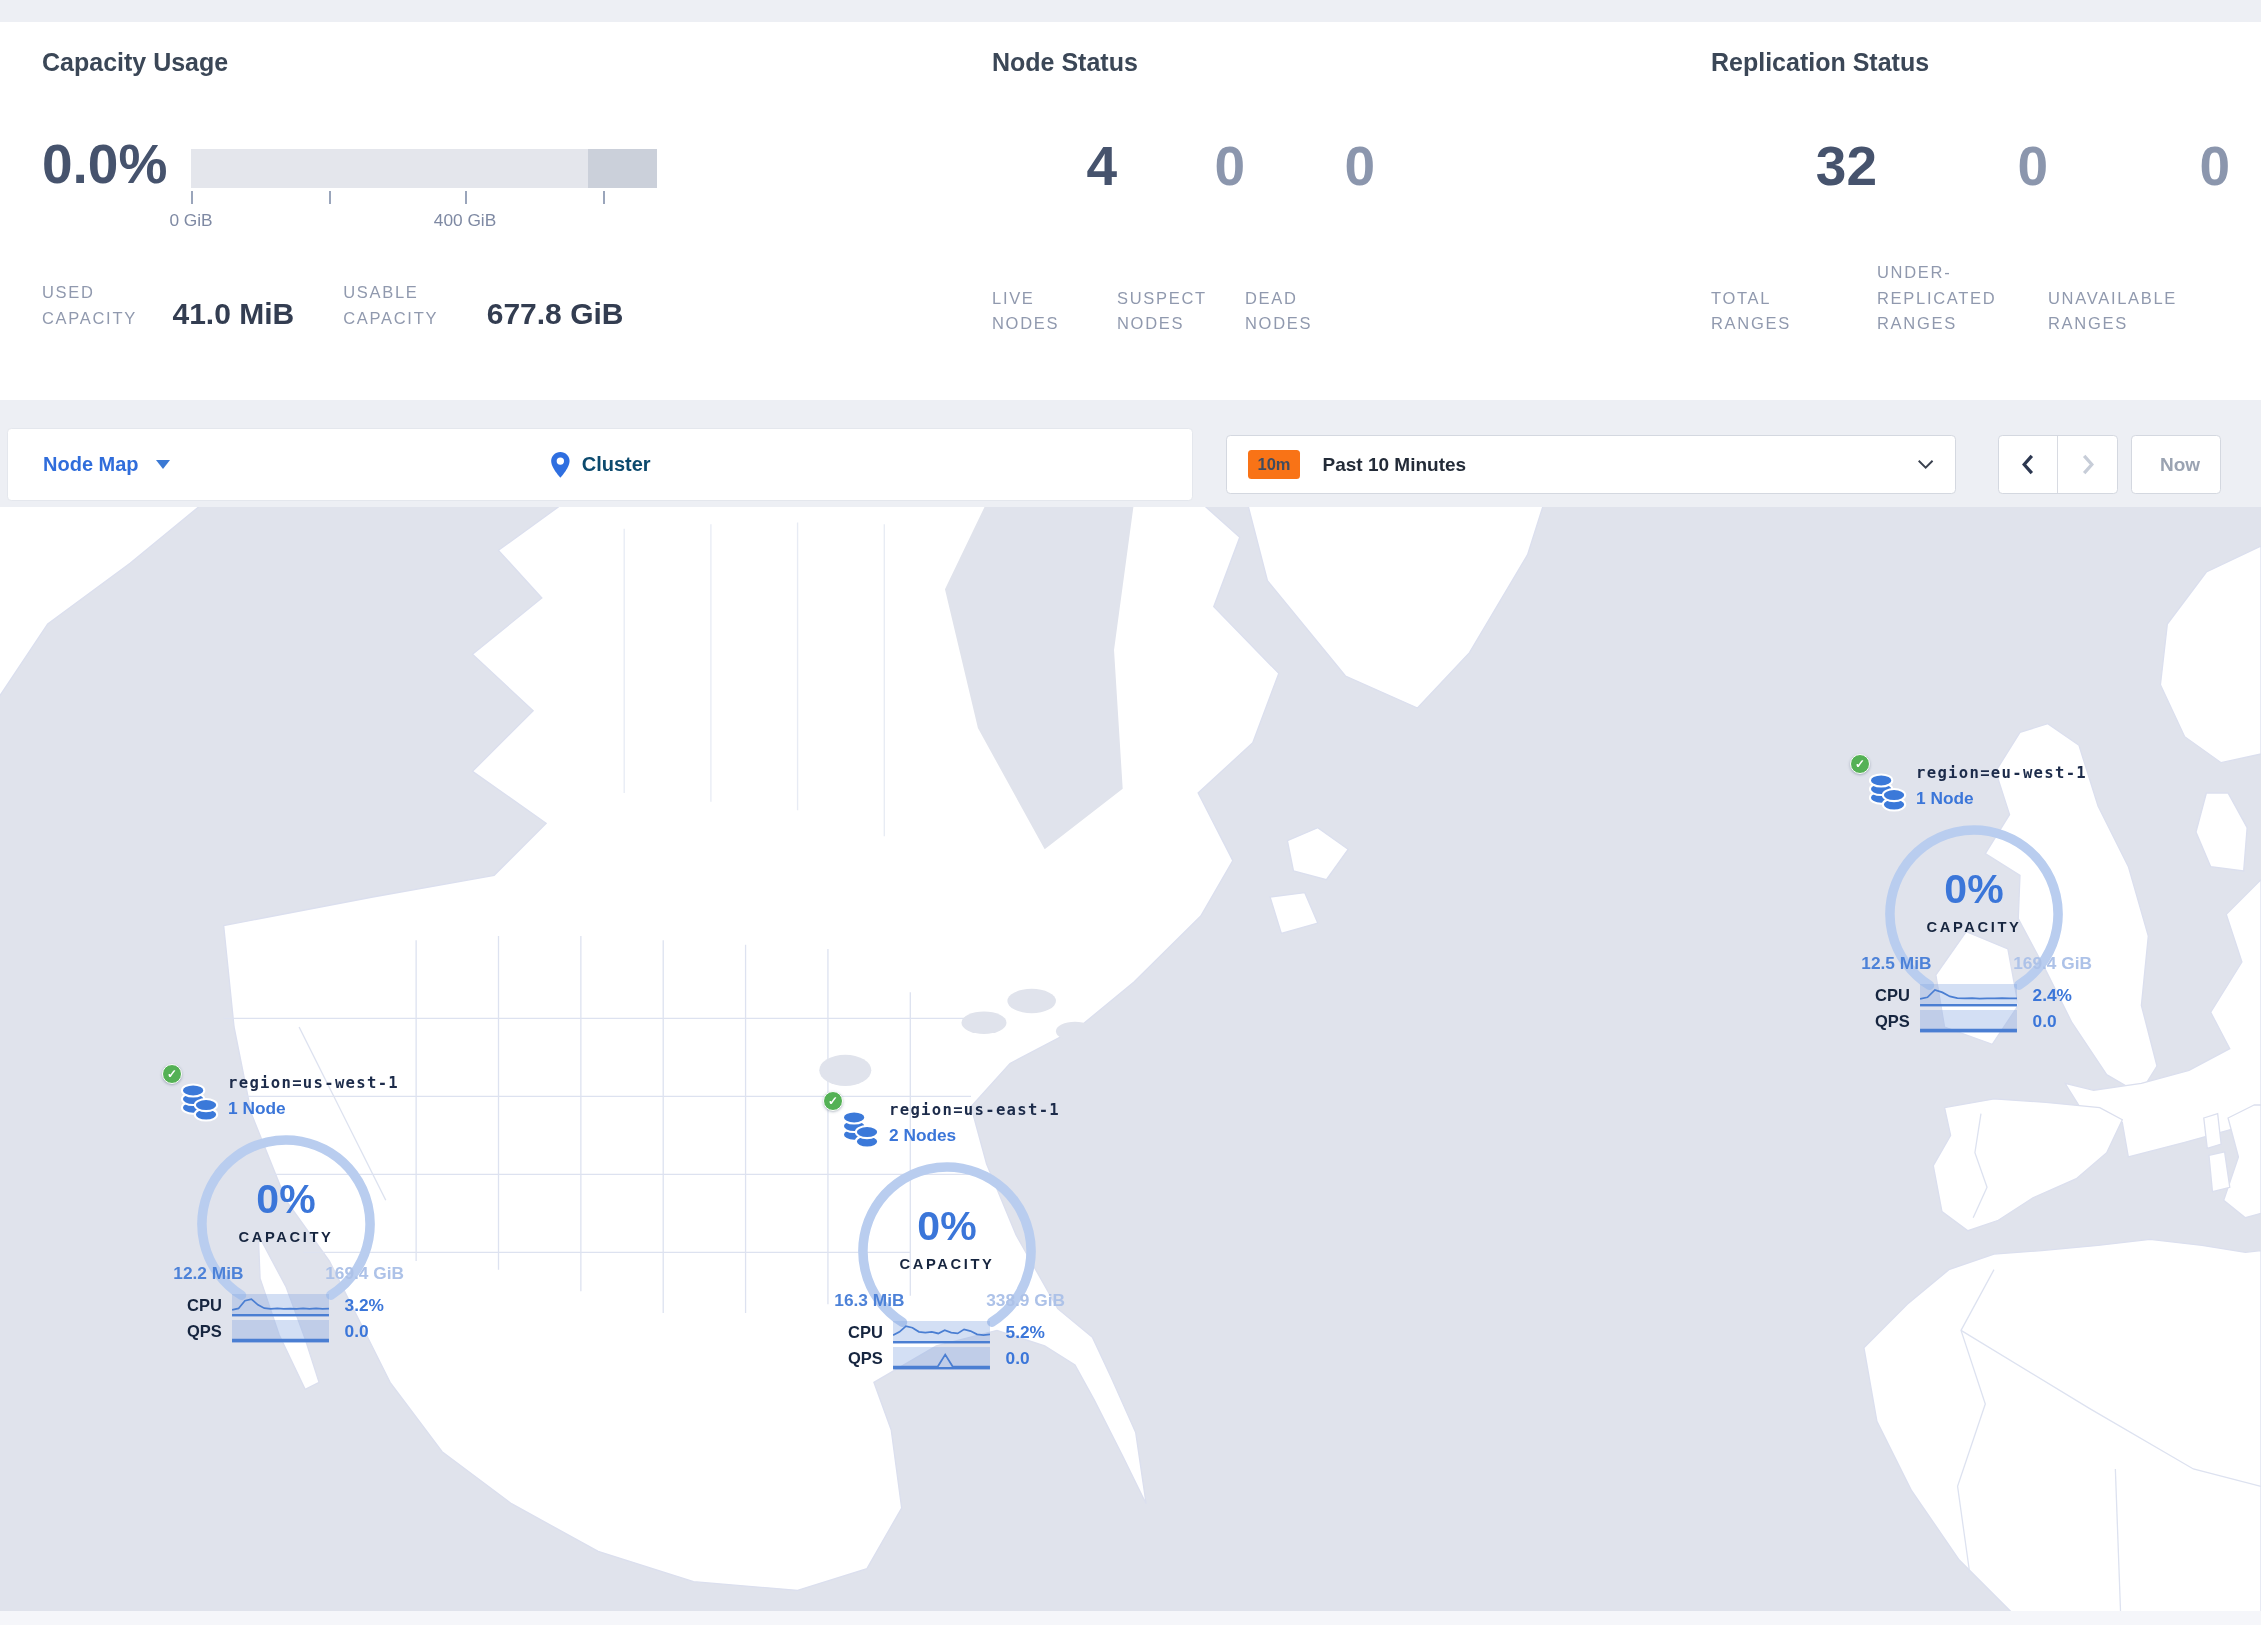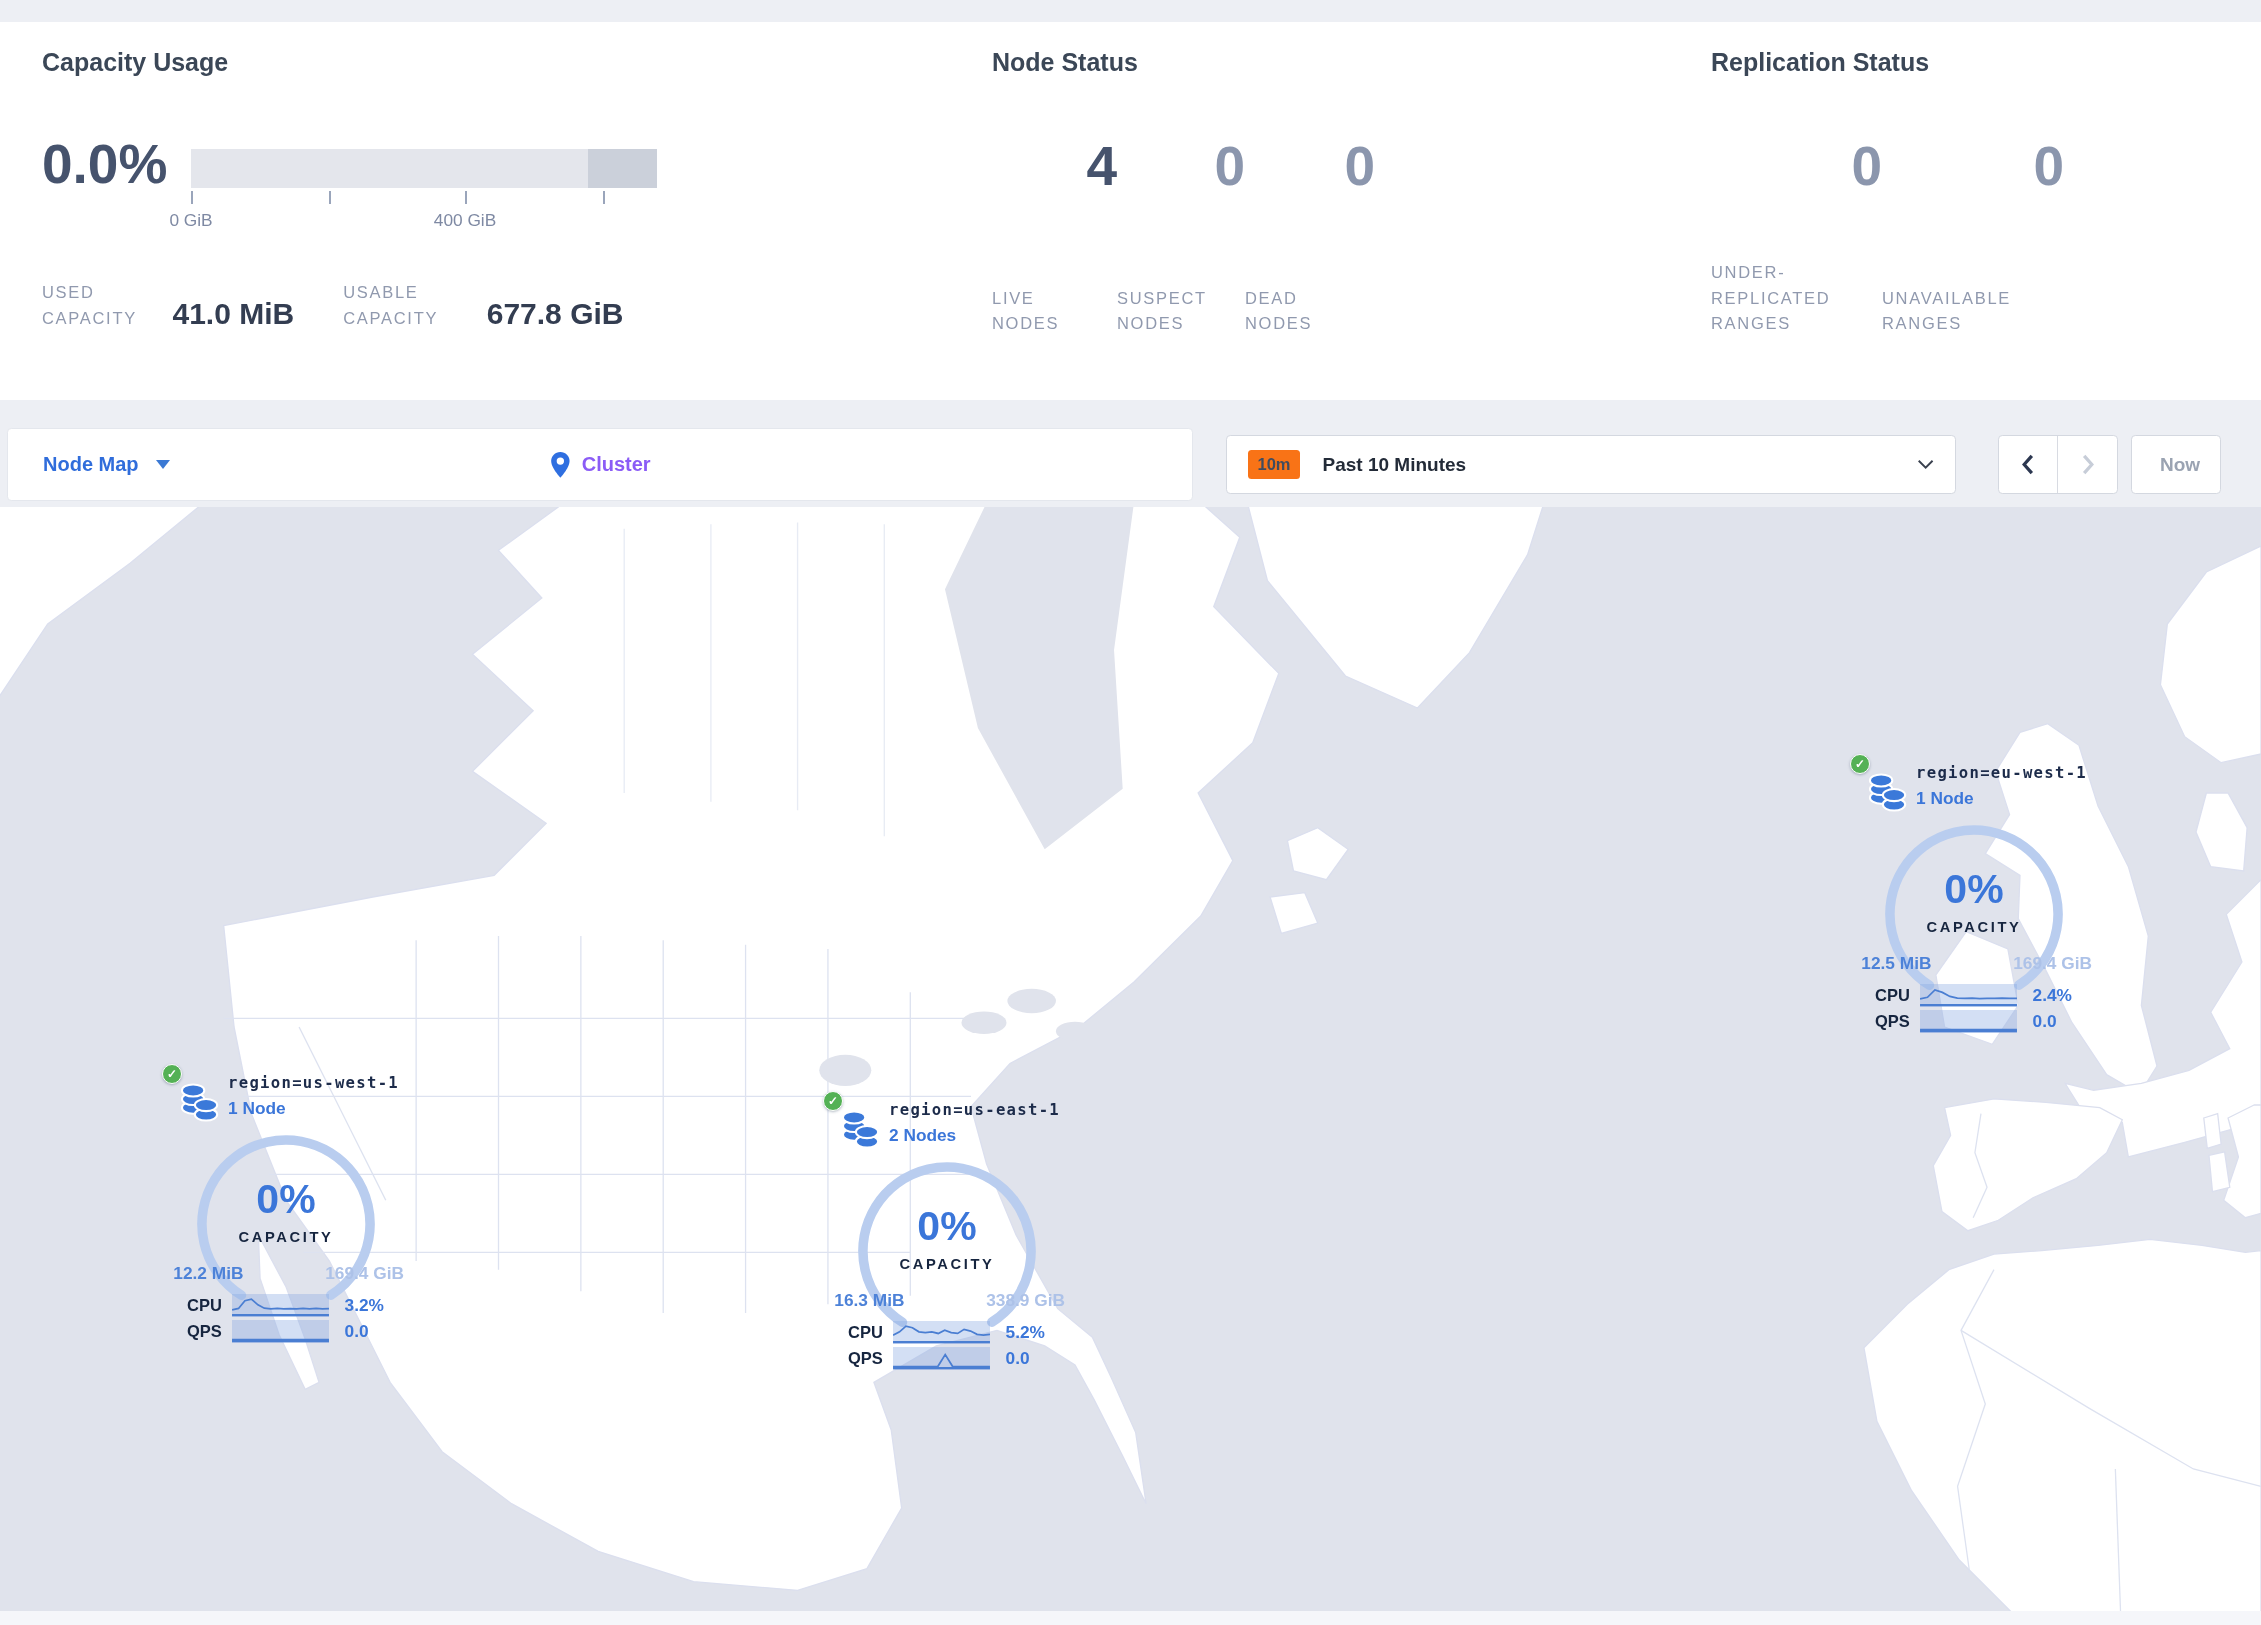--- a/index.html
+++ b/index.html
@@ -25,21 +25,21 @@
   .cols{position:absolute;top:117px;display:flex;}
   .col{display:flex;flex-direction:column;justify-content:space-between;height:198px;}
 
   
   .tb-box{position:absolute;background:#fff;border:0.9px solid #dcdfe6;border-radius:4.3px;box-sizing:border-box;display:flex;align-items:center;}
   .tb-left{left:7px;top:428px;width:1186px;height:73px;border-color:#e4e7ed;}
   .view-sel{display:flex;align-items:center;margin-left:35px;cursor:pointer;}
   .view-sel .lbl{font-size:20px;font-weight:600;color:#306ddb;}
   .caret-down{width:0;height:0;border-left:7.8px solid transparent;border-right:7.8px solid transparent;border-top:9.5px solid #3b79d4;margin-left:17.3px;}
   .breadcrumb{position:absolute;left:50%;top:50%;transform:translate(-50%,-50%);display:flex;align-items:center;}
-  .breadcrumb .lbl{font-size:20px;font-weight:600;color:#8b5cf6;margin-left:10.4px;}
+  .breadcrumb .lbl{font-size:20px;font-weight:600;color:#0c4a6e;margin-left:10.4px;}
   .tb-time{left:1226px;top:435px;width:730px;height:59px;padding:0 21px;border-color:#d4d8e0;}
   .time-badge{background:#f97316;border-radius:3.5px;padding:5.2px 9.5px;font-size:16.5px;font-weight:700;color:#414c5f;}
   .time-label{font-size:19px;font-weight:600;color:#232b38;margin-left:22.5px;}
   .tb-time .chev{margin-left:auto;}
   .tb-arrows{left:1998px;top:435px;width:120px;height:59px;padding:0;border-color:#d4d8e0;}
   .arrow-half{width:50%;height:100%;display:flex;align-items:center;justify-content:center;cursor:pointer;}
   .arrow-half.prev{border-right:0.9px solid #d8dbe2;box-sizing:border-box;}
   .tb-now{left:2131px;top:435px;width:90px;height:59px;justify-content:center;font-size:19px;font-weight:600;color:#9aa3b2;border-color:#d4d8e0;cursor:pointer;padding-left:8px;}
 
   
@@ -112,20 +112,24 @@
       <div class="col" style="width:130px;">
         <div class="big-num dim">0</div>
         <div class="stat-label" style="width:95px;">DEAD NODES</div>
       </div>
     </div>
   </div>
 
   <div class="panel" style="left:1711px;width:546px;">
     <div class="panel-title">Replication Status</div>
     <div class="cols">
+      <div class="col" style="width:166px;">
+        <div class="big-num">32</div>
+        <div class="stat-label" style="width:104px;">TOTAL RANGES</div>
+      </div>
       <div class="col" style="width:171px;">
         <div class="big-num dim">0</div>
         <div class="stat-label" style="width:149px;">UNDER-REPLICATED RANGES</div>
       </div>
       <div class="col" style="width:182px;">
         <div class="big-num dim">0</div>
         <div class="stat-label" style="width:156px;">UNAVAILABLE RANGES</div>
       </div>
     </div>
   </div>

